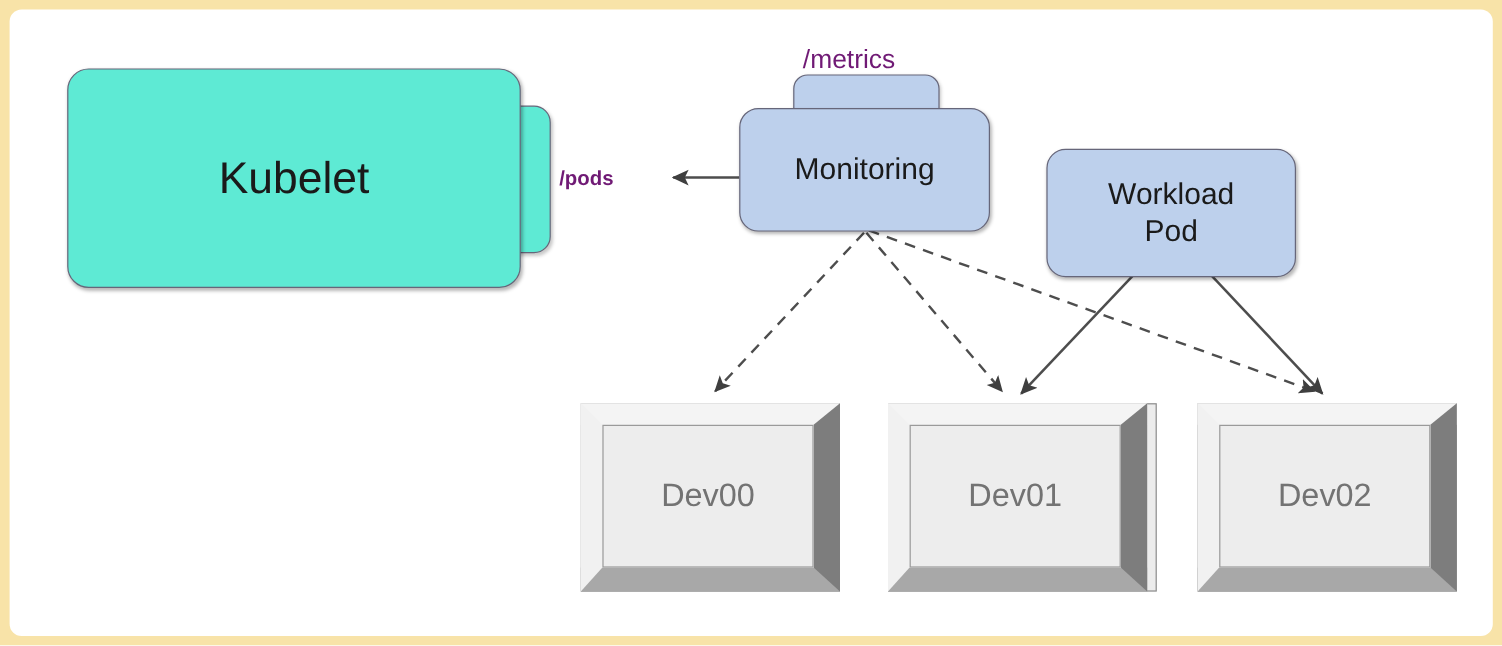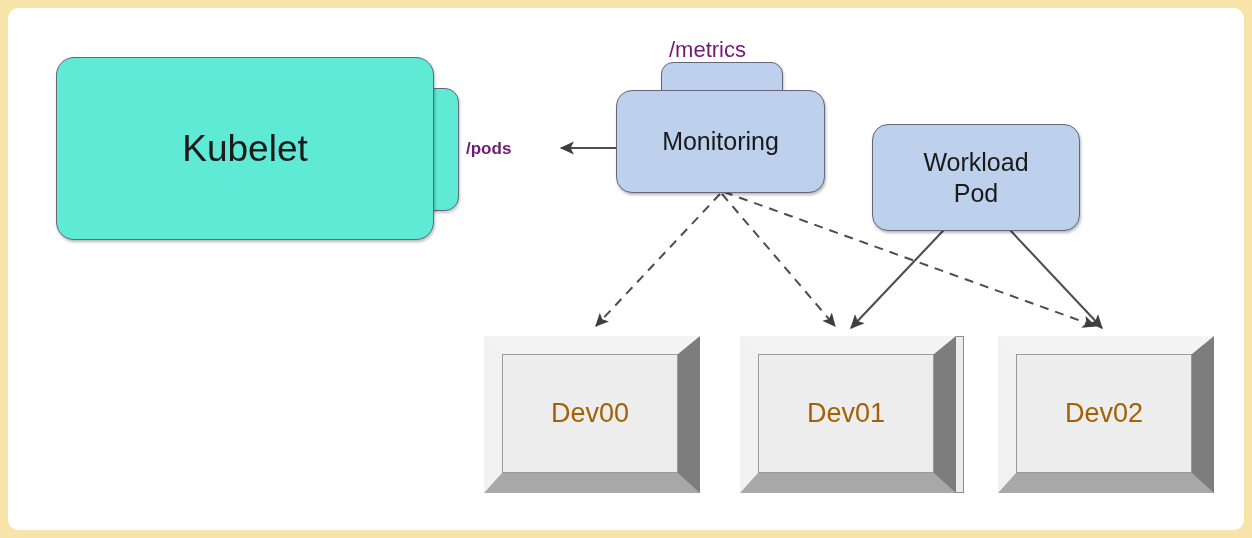--- a/index.html
+++ b/index.html
@@ -87,21 +87,21 @@
   .device .inner {
     position: absolute;
     background: #ededed;
     border: 1px solid #9a9a9a;
     box-sizing: border-box;
     display: flex;
     align-items: center;
     justify-content: center;
   }
   .device .lbl {
-    color: #a16207;
+    color: #737373;
     white-space: nowrap;
   }
 </style>
 </head>
 <body>
 
 <div id="canvas">
   <div id="inner">
 
     <svg id="edges" viewBox="0 0 1236 522" xmlns="http://www.w3.org/2000/svg">

